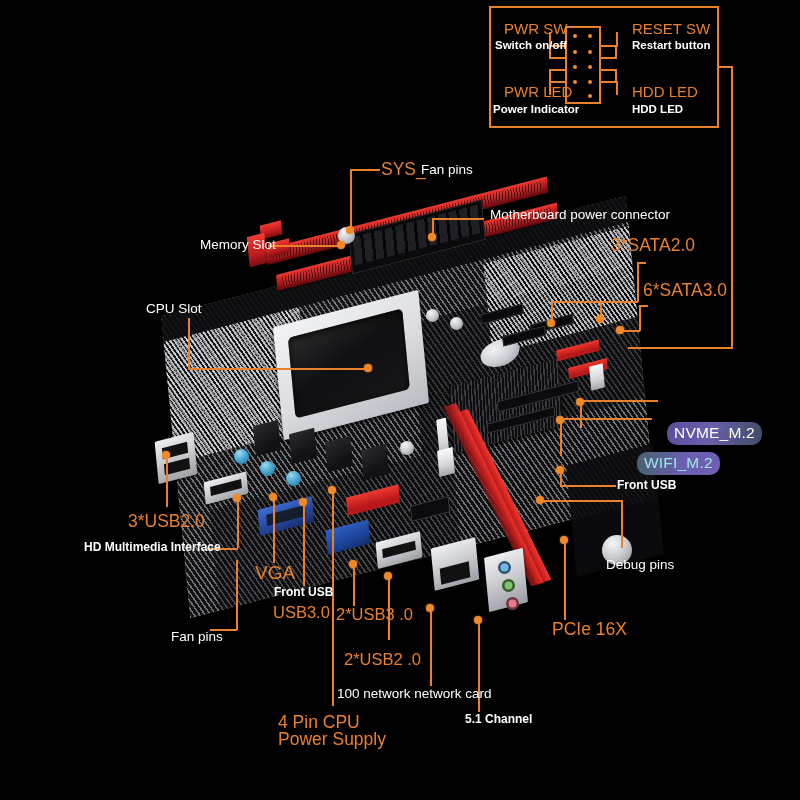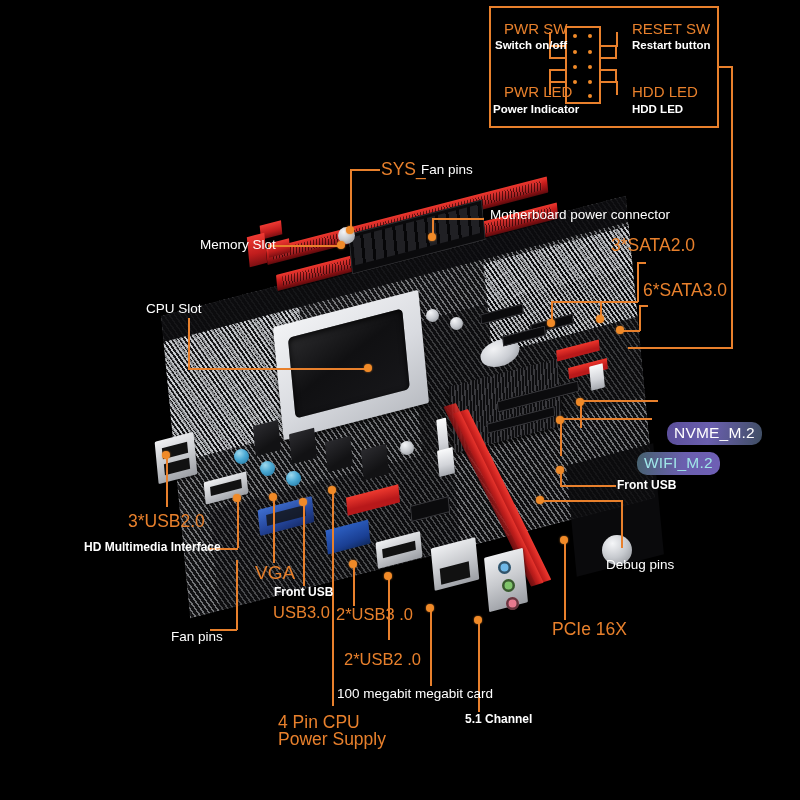--- a/index.html
+++ b/index.html
@@ -330,21 +330,21 @@
 
   <span class="lbl or s19" style="left:255px;top:563px;">VGA</span>
   <span class="lbl wh s13" style="left:171px;top:630px;">Fan pins</span>
 
   <span class="lbl wh s12" style="left:274px;top:586px;">Front USB</span>
   <span class="lbl or s16" style="left:273px;top:604px;">USB3.0</span>
 
   <span class="lbl or s16" style="left:336px;top:606px;">2*USB3 .0</span>
   <span class="lbl or s16" style="left:344px;top:651px;">2*USB2 .0</span>
 
-  <span class="lbl wh s13" style="left:337px;top:687px;">100 megabit megabit card</span>
+  <span class="lbl wh s13" style="left:337px;top:687px;">100 network network card</span>
 
   <span class="lbl or s17" style="left:278px;top:713px;">4 Pin CPU</span>
   <span class="lbl or s17" style="left:278px;top:730px;">Power Supply</span>
 
   <span class="lbl wh s12" style="left:465px;top:713px;">5.1 Channel</span>
 
   <span class="lbl wh s12" style="left:617px;top:479px;">Front USB</span>
   <span class="lbl wh s13" style="left:606px;top:558px;">Debug pins</span>
   <span class="lbl or s17" style="left:552px;top:620px;">PCIe 16X</span>
 

